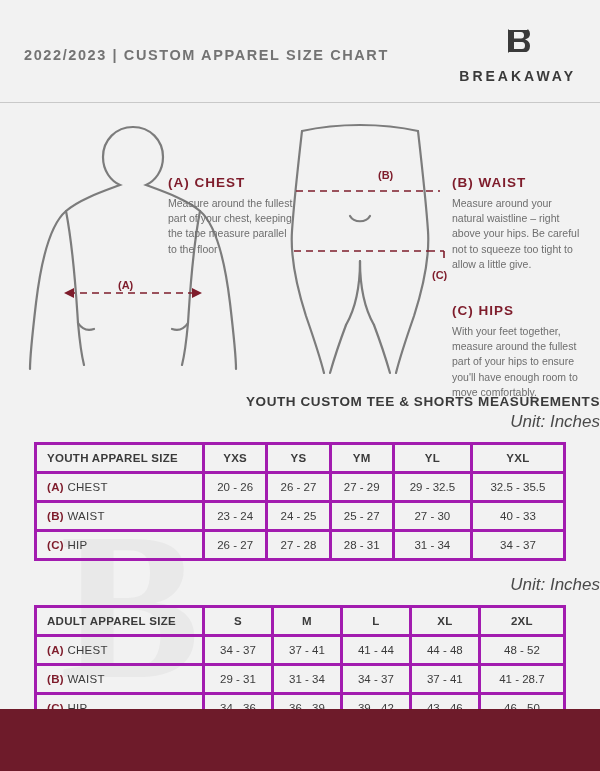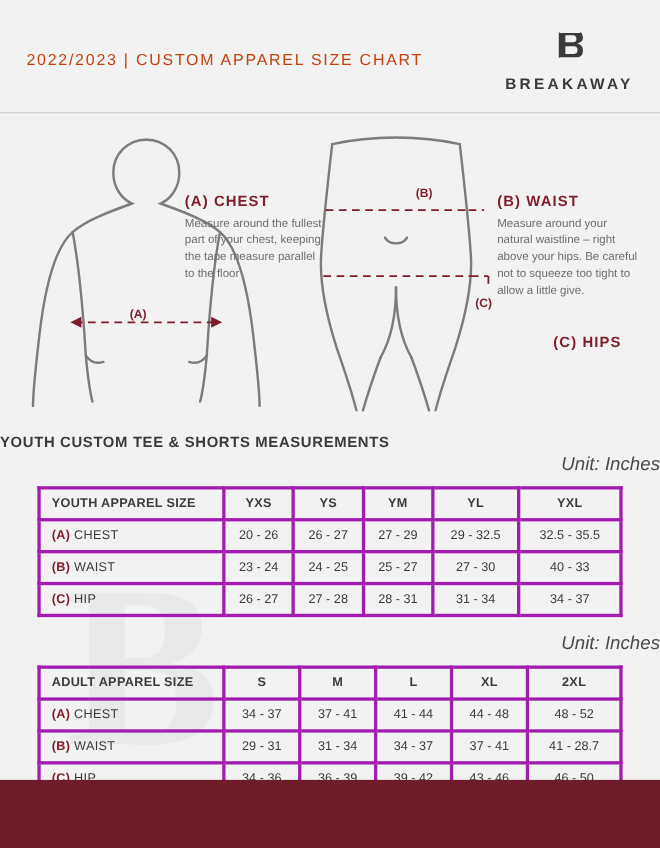--- a/index.html
+++ b/index.html
@@ -22,22 +22,22 @@
     line-height: 1; z-index: 0; user-select:none;
   }
 
   
   .header {
     position: relative; z-index: 2;
     display:flex; align-items:center; justify-content:space-between;
     padding: 26px 24px 14px 24px;
   }
   .header-title {
-    font-size: 14.5px; font-weight: 400; letter-spacing: 1.6px;
-    color: #c2410c; white-space: nowrap;
+    font-size: 14.5px; font-weight: 700; letter-spacing: 1.6px;
+    color: #737373; white-space: nowrap;
   }
   .brand { display:flex; align-items:center; gap:12px;flex-direction:column; }
   .brand-mark { width: 26px; height: 30px; }
   .brand-name {
     font-size: 14px; font-weight: 700; letter-spacing: 3px; color:#3a3a3a;
   }
   .rule {
     position:relative; z-index:2;
     height:1px; background:#c9c9c9; margin: 4px 0 0 0;
   }
@@ -54,26 +54,26 @@
   .txtblock { position:absolute; z-index:3; }
   .txt-title {
     font-size: 13.5px; font-weight: 700; letter-spacing: 1px;
     color: #7e1c2b; margin-bottom: 6px;
   }
   .txt-body {
     font-size: 10.5px; color: #6e6e6e; line-height: 1.45;
   }
   .blk-chest { left: 168px; top: 72px; width: 126px; }
   .blk-waist { left: 452px; top: 72px; width: 130px; }
-  .blk-hips  { left: 468px; top: 200px; width: 132px; text-align: center; }
+  .blk-hips  { left: 452px; top: 200px; width: 132px; }
 
   
   .section { position:relative; z-index:2; }
   .sec-title {
-    text-align:left; font-size: 13.5px; font-weight: 700; letter-spacing: .6px;
+    text-align:right; font-size: 13.5px; font-weight: 700; letter-spacing: .6px;
     color:#3a3a3a; margin-top: 6px;
   }
   .sec-sub {
     text-align:right; font-size: 17px; font-style: italic; color:#4a4a4a;
     margin: 3px 0 10px 0;
   }
   table {
     border-collapse: collapse; width: calc(100% - 68px); margin: 0 34px;
     background: transparent;
   }
@@ -190,20 +190,21 @@
       <div class="txt-body">Measure around the fullest part of your chest, keeping the tape measure parallel to the floor</div>
     </div>
 
     <div class="txtblock blk-waist">
       <div class="txt-title">(B) WAIST</div>
       <div class="txt-body">Measure around your natural waistline – right above your hips. Be careful not to squeeze too tight to allow a little give.</div>
     </div>
 
     <div class="txtblock blk-hips">
       <div class="txt-title">(C) HIPS</div>
+      <div class="txt-body">With your feet together, measure around the fullest part of your hips to ensure you'll have enough room to move comfortably.</div>
     </div>
   </div>
 
   <div class="section">
     <div class="sec-title">YOUTH CUSTOM TEE &amp; SHORTS MEASUREMENTS</div>
     <div class="sec-sub">Unit: Inches</div>
     <table>
       <thead>
         <tr>
           <th class="rowhead">YOUTH APPAREL SIZE</th>

